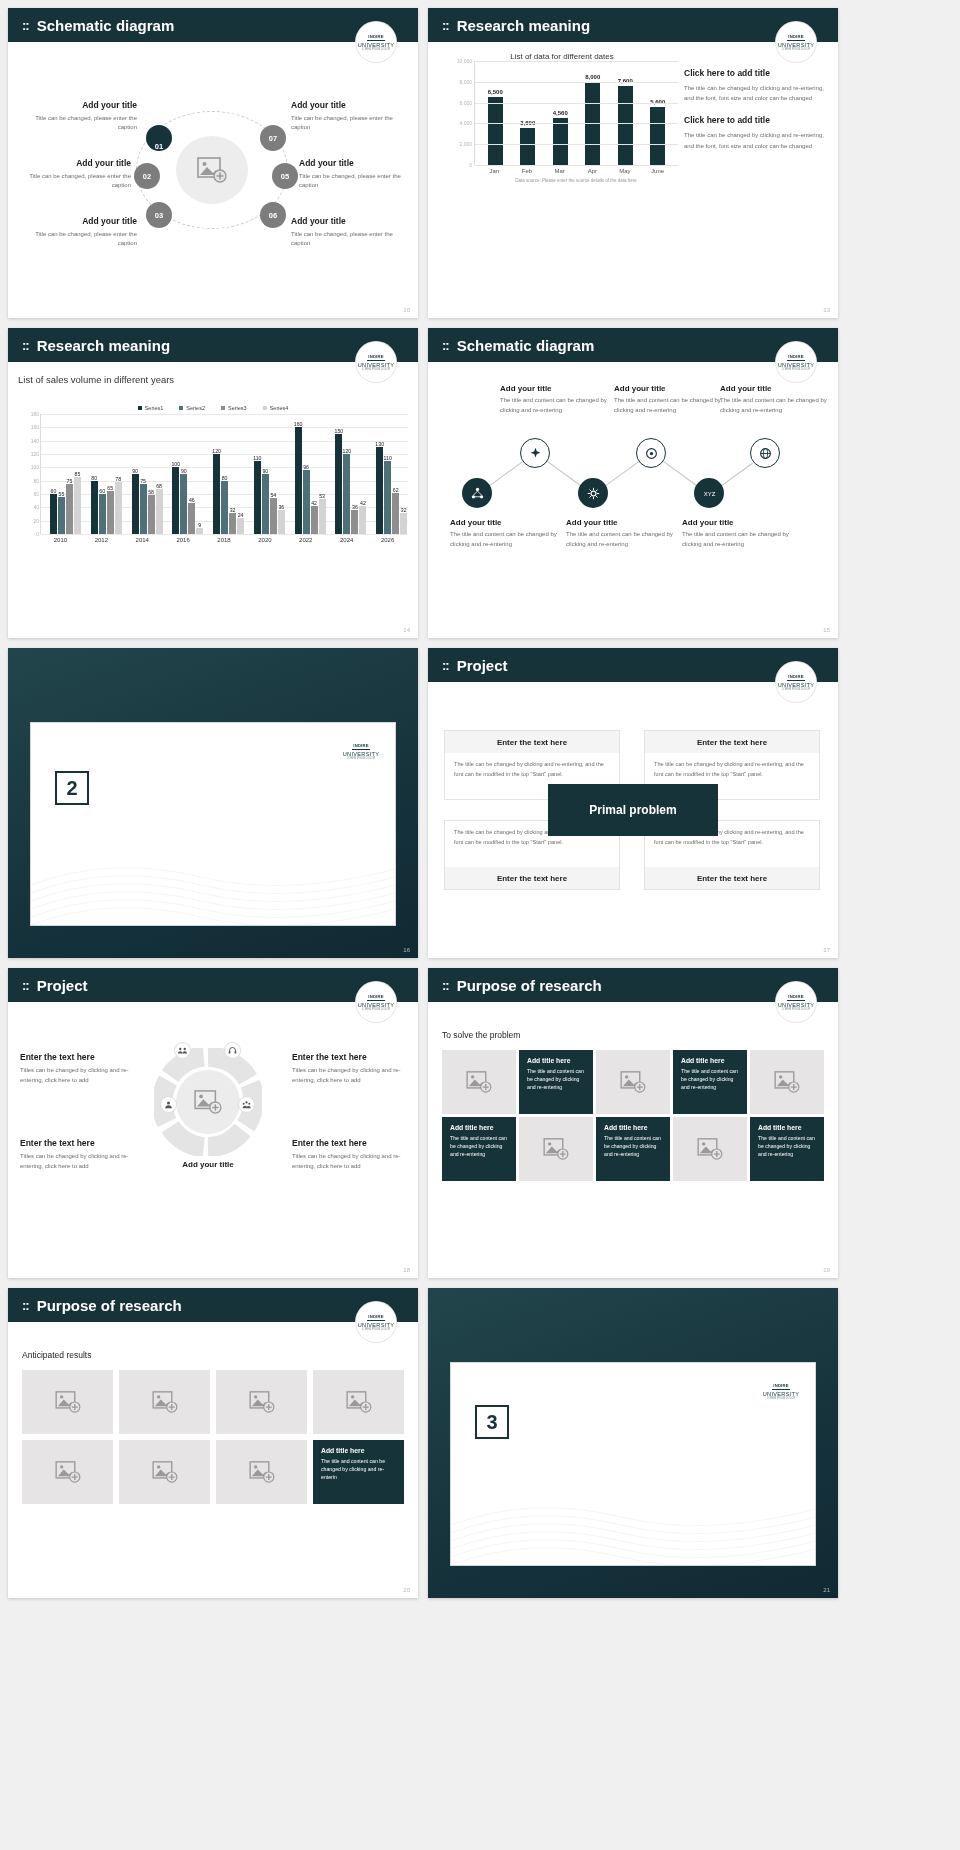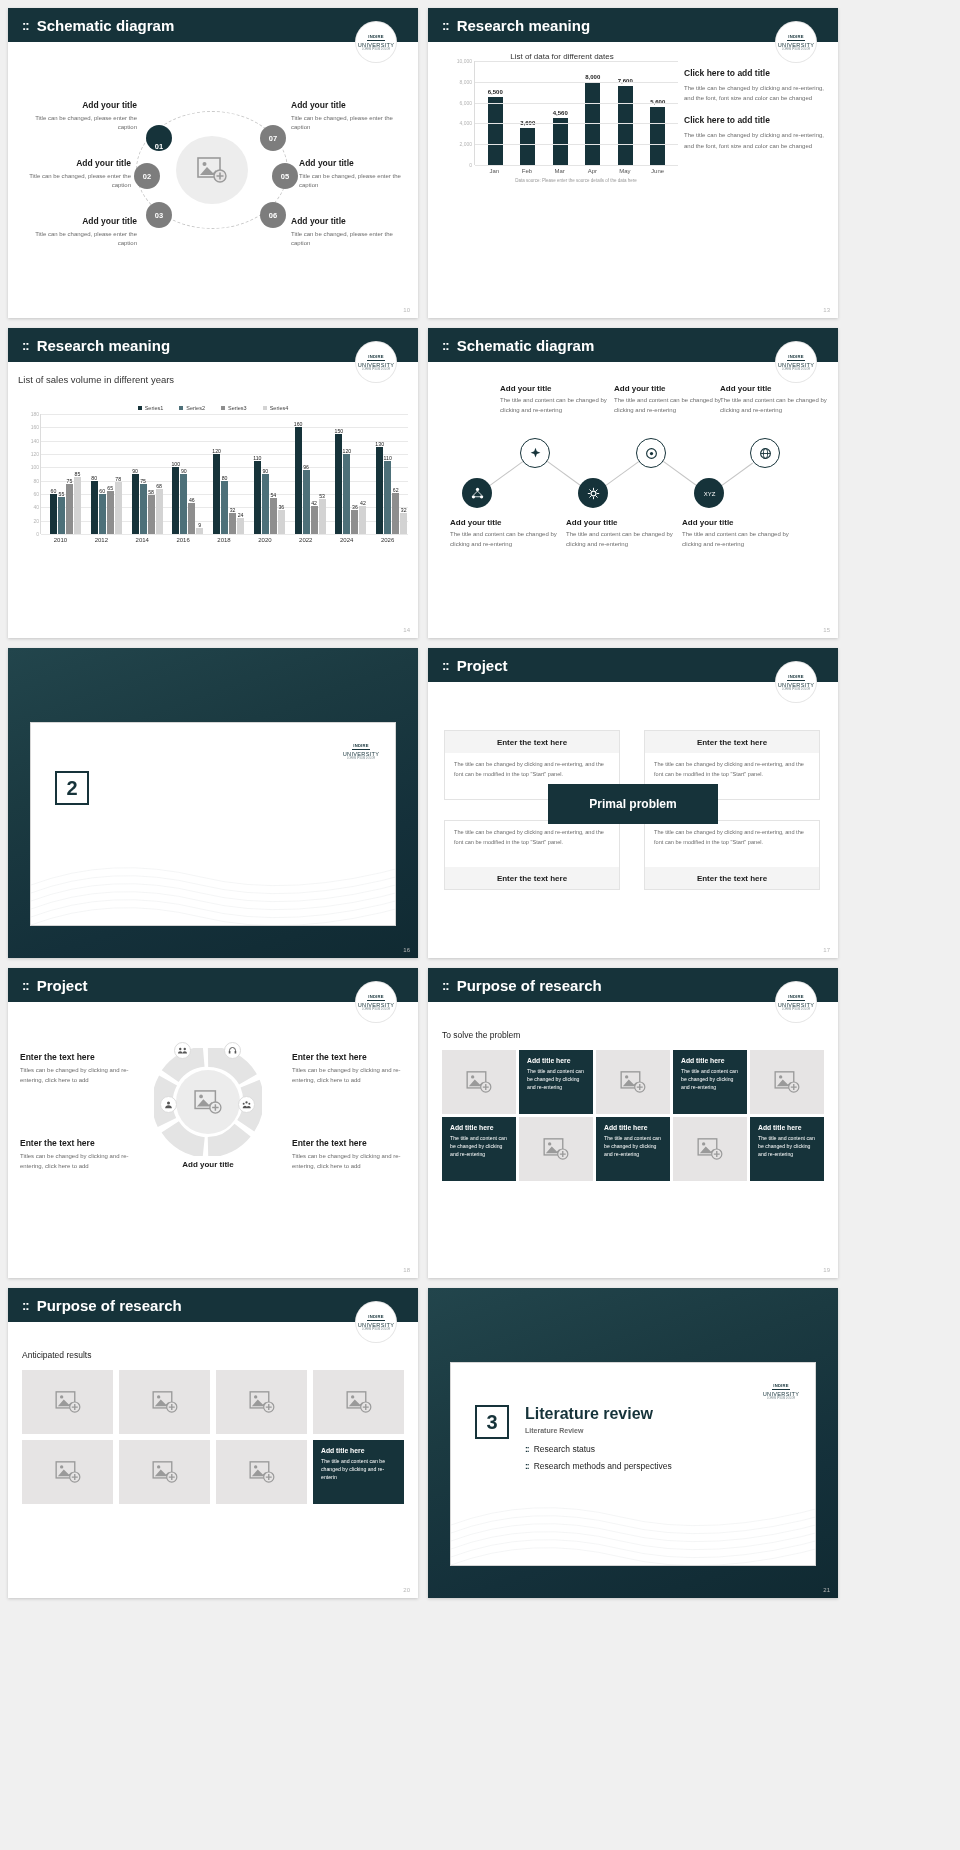--- a/index.html
+++ b/index.html
@@ -97,21 +97,21 @@
   .cover li { list-style:none; font-size:8.5px; color:#1b1b1b; margin-top:7px; }
   .cover li b { color:#16333a; letter-spacing:-1px; margin-right:5px; }
   .wave { position:absolute; left:0; right:0; bottom:0; height:80px; opacity:.5;}
 
   
   .s17 .bx { position:absolute; width:176px; background:#f4f4f4; border:1px solid #e3e3e3; }
   .s17 .bx .h { text-align:center; font-size:8px; font-weight:bold; color:#1b1b1b; padding:7px 0 6px;
                 background:#f4f4f4; }
   .s17 .bx .b { background:#fff; padding:7px 9px; font-size:5.6px; color:#6d6d6d; line-height:1.7; height:46px;}
   .s17 .bx.rev .h { order:2; } .s17 .bx.rev { display:flex; flex-direction:column; }
-  .s17 .center { position:absolute; left:120px; top:136px; width:170px; height:40px; background:#16333a;
+  .s17 .center { position:absolute; left:120px; top:136px; width:170px; height:52px; background:#16333a;
                  color:#fff; display:flex; align-items:center; justify-content:center;
                  font-size:12px; font-weight:bold; z-index:4;}
 
   
   .s18 .col { position:absolute; width:116px; }
   .s18 h4 { font-size:8.5px; color:#1b1b1b; margin-bottom:4px; }
   .s18 p { font-size:6px; color:#6d6d6d; line-height:1.6; }
   .s18 .donut { position:absolute; left:146px; top:80px; width:108px; height:108px; }
   .s18 .hole { position:absolute; left:168px; top:102px; width:64px; height:64px; border-radius:50%;
                background:#ececec; display:flex; align-items:center; justify-content:center; }
@@ -855,28 +855,20 @@
     <div class="bgimg"></div>
     <div class="card">
       <div class="logo" style="right:14px; top:8px; box-shadow:none;">
         <span class="l1">INDIRE</span>
         <span class="bar"></span>
         <span class="l2">UNIVERSITY</span>
         <span class="l3">LOREM IPSUM DOLOR</span>
       </div>
       <div style="display:flex; gap:16px; padding:42px 0 0 24px; position:relative; z-index:2;">
         <div class="num">3</div>
-        <div>
-          <h2>Literature review</h2>
-          <div class="sub">Literature Review</div>
-          <ul style="margin-top:10px;">
-            <li><b>::</b><span>Research status</span></li>
-            <li><b>::</b><span>Research methods and perspectives</span></li>
-          </ul>
-        </div>
       </div>
       <svg class="wave" viewBox="0 0 380 80" preserveAspectRatio="none">
         <g stroke="#c9cfd1" stroke-width=".4" fill="none">
           <path d="M0 40 Q80 10 170 32 T380 20"></path>
             <path d="M0 48 Q80 18 170 40 T380 28"></path>
           <path d="M0 56 Q80 26 170 48 T380 36"></path>
             <path d="M0 64 Q80 34 170 56 T380 44"></path>
           <path d="M0 72 Q80 42 170 64 T380 52"></path>
             <path d="M0 80 Q80 50 170 72 T380 60"></path>
         </g>

